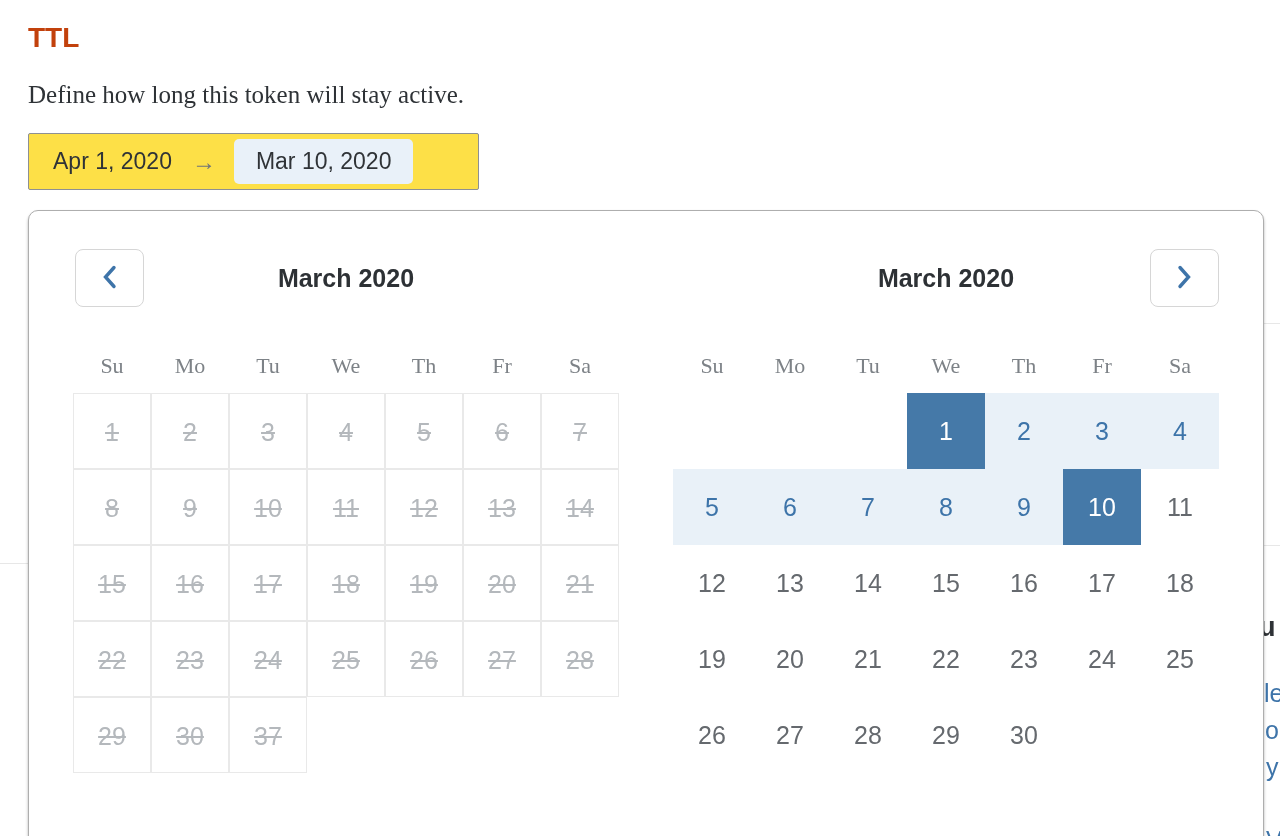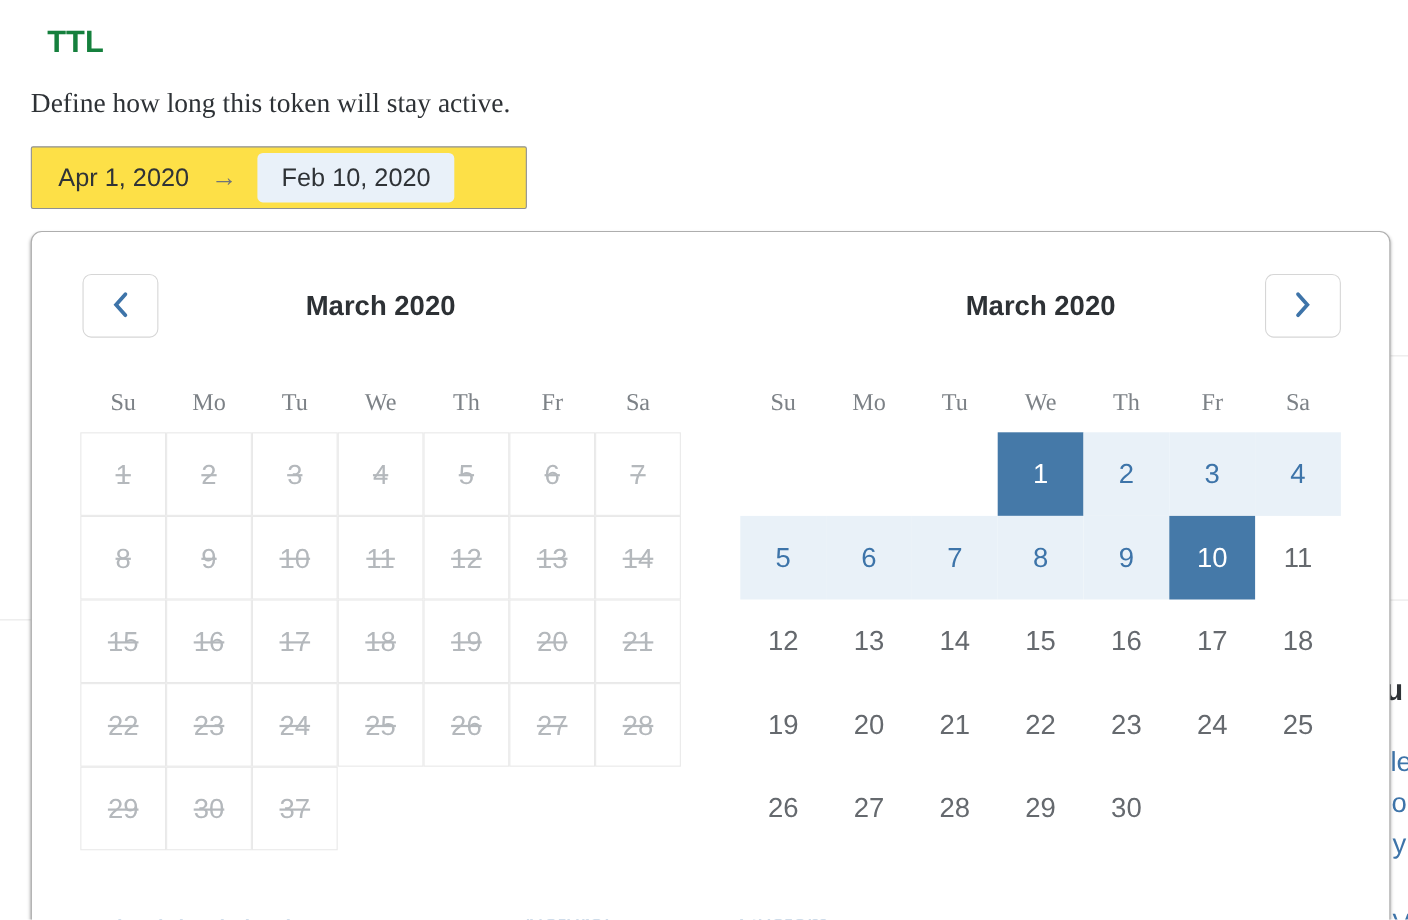--- a/index.html
+++ b/index.html
@@ -1,20 +1,20 @@
 <!DOCTYPE html>
 <html><head>
 <meta charset="utf-8">
 <style>
   * { margin:0; padding:0; box-sizing:border-box; }
   html,body { width:1280px; height:836px; background:#ffffff; overflow:hidden;
               font-family:"Liberation Sans","DejaVu Sans",sans-serif; position:relative; }
 
   
-  .page-heading { position:absolute; left:28px; top:22px; font-size:28px; font-weight:700; color:#15803d;margin-left:15px; }
+  .page-heading { position:absolute; left:28px; top:22px; font-size:28px; font-weight:700; color:#c2410c; }
   .page-desc    { position:absolute; left:28px; top:81px; font-size:25px; color:#2e3236;font-family:Liberation Serif, serif; }
 
   .date-input { position:absolute; left:28px; top:133px; width:451px; height:57px;
                 background:#fde047; border:1.5px solid #8e9093; border-radius:2px;
                 display:flex; align-items:center; }
   .date-start { margin-left:24px; font-size:23px; color:#2f3337; }
   .date-arrow { margin:0 18px 0 20px; font-size:24px; color:#6f7478; }
   .date-end-chip { background:#e9f1f9; border-radius:5px; height:45px; display:flex; align-items:center;
                    padding:0 22px; font-size:23px; color:#2f3337; }
 
@@ -76,21 +76,21 @@
     <div class="artifact circle" style="left: 160px; top: 825px;"></div>
     <div class="artifact circle" style="left: 220px; top: 825px;"></div>
   </div>
 
 <h1 class="page-heading">TTL</h1>
 <p class="page-desc">Define how long this token will stay active.</p>
 
 <div class="date-input">
   <span class="date-start">Apr 1, 2020</span>
   <span class="date-arrow">→</span>
-  <span class="date-end-chip">Feb 10, 2020</span>
+  <span class="date-end-chip">Mar 10, 2020</span>
 </div>
 
 <div class="popup">
   <button class="nav-btn prev">
     <span>
       <svg width="15" height="24" viewBox="0 0 15 24">
           <path d="M12 2.5 L3.5 12 L12 21.5" fill="none" stroke="#3e74a9" stroke-width="3.4" stroke-linecap="round" stroke-linejoin="miter"></path>
         </svg>
     </span>
   </button>

